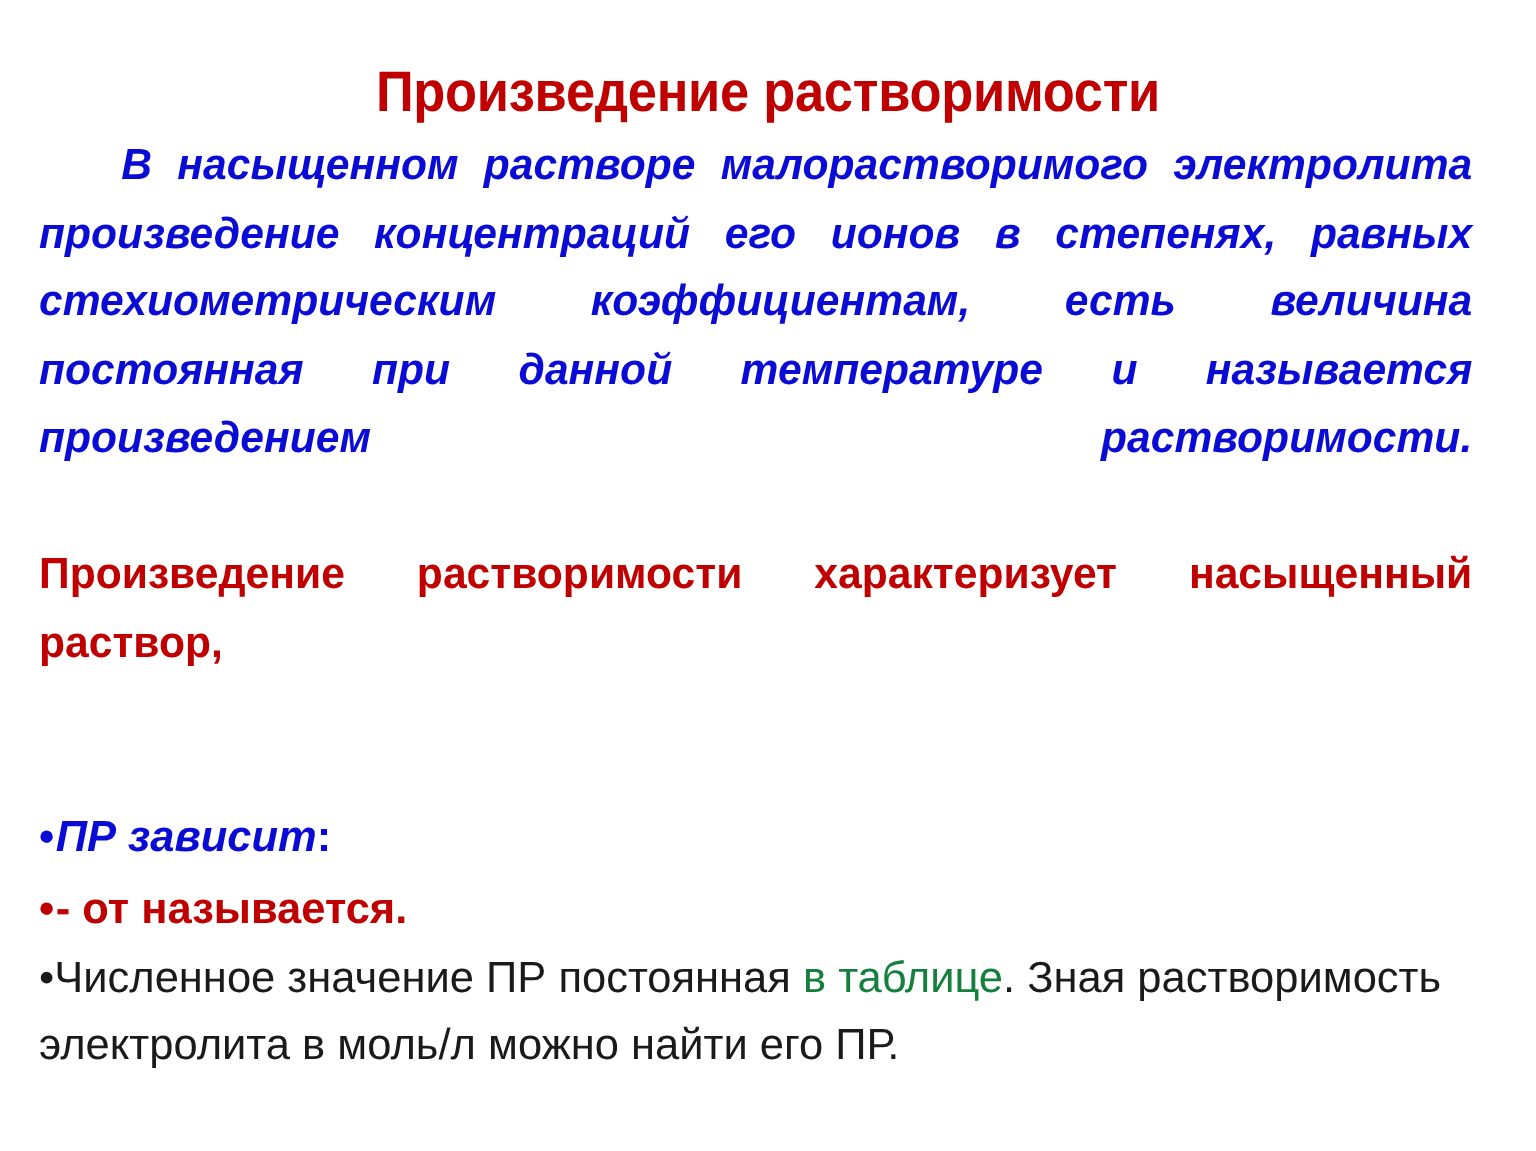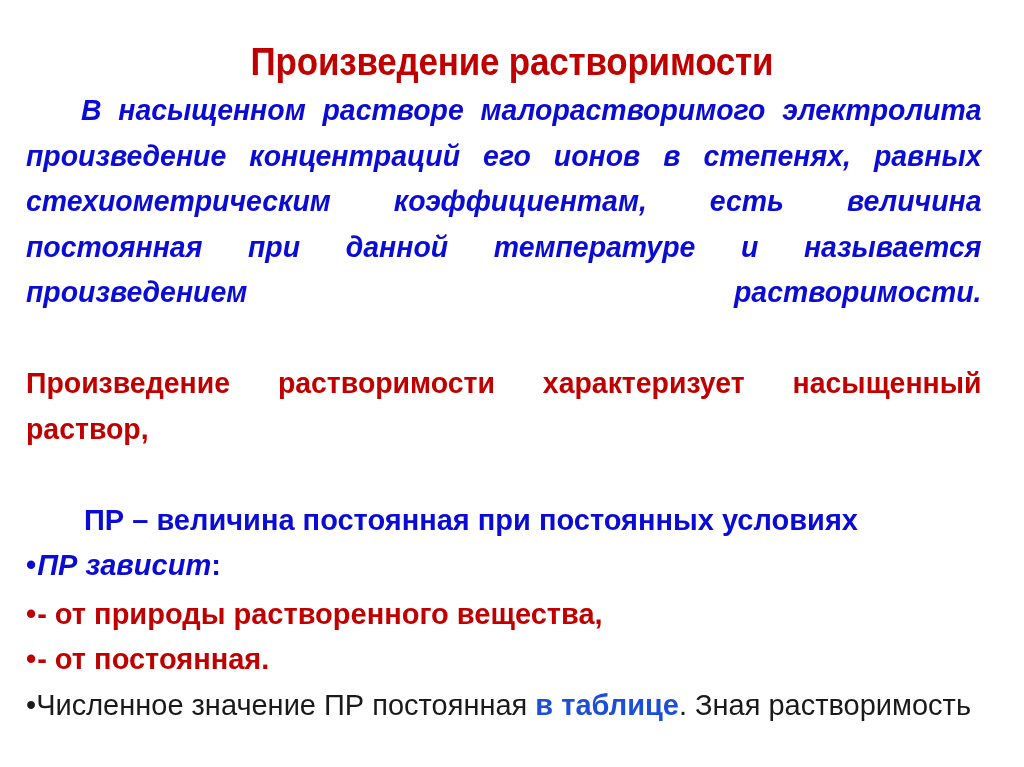--- a/index.html
+++ b/index.html
@@ -104,20 +104,21 @@
     margin: 0;
     white-space: nowrap;
   }
   .bullet-line .bullet-glyph {
     display: inline-block;
     margin-right: 1px;
   }
   .bul-blue {
     color: #0B0BD6;
     font-weight: bold;
+    margin-top: 38px;
   }
   .bul-blue .bul-text {
     font-style: italic;
   }
   .bul-blue .bul-tail {
     font-style: normal;
   }
   .bul-red {
     color: #C00000;
     font-weight: bold;
@@ -126,53 +127,49 @@
   
   .para-black {
     color: #1A1A1A;
     font-weight: normal;
     font-style: normal;
     font-size: 29px;
     line-height: 45.5px;
     margin: 0;
   }
   .para-black .hl-red {
-    color: #1d4ed8;
-    font-weight: bold;
+    color: #15803d;
+    font-weight: normal;
   }
   .spacer-sm { height: 3px; }
 </style>
 </head>
 <body>
 
 <div id="slide">
 
   <h1 class="slide-title">Произведение растворимости</h1>
 
   <div class="body-block">
 
     <p class="para-blue-justified">В насыщенном растворе малорастворимого электролита произведение концентраций его ионов в степенях, равных стехиометрическим коэффициентам, есть величина постоянная при данной температуре и называется произведением растворимости.</p>
 
     <p class="para-red-justified">Произведение растворимости характеризует насыщенный раствор,</p>
 
-    <p class="para-blue-indent">ПР – величина постоянная при постоянных условиях</p>
 
     <p class="bullet-line bul-blue">
       <span class="bullet-glyph">•</span><span class="bul-text">ПР зависит</span><span class="bul-tail">:</span>
     </p>
 
     <div class="spacer-sm"></div>
 
-    <p class="bullet-line bul-red">
-      <span class="bullet-glyph">•</span><span>- от природы растворенного вещества,</span>
-    </p>
 
 
     <p class="bullet-line bul-red">
-      <span class="bullet-glyph">•</span><span>- от постоянная.</span>
+      <span class="bullet-glyph">•</span><span>- от называется.</span>
     </p>
 
     <p class="para-black">
       <span class="bullet-glyph">•</span><span>Численное значение ПР постоянная </span><span class="hl-red">в таблице</span><span>. Зная растворимость электролита в моль/л можно найти его ПР.</span>
     </p>
 
   </div>
 </div>
 
 </body></html>

